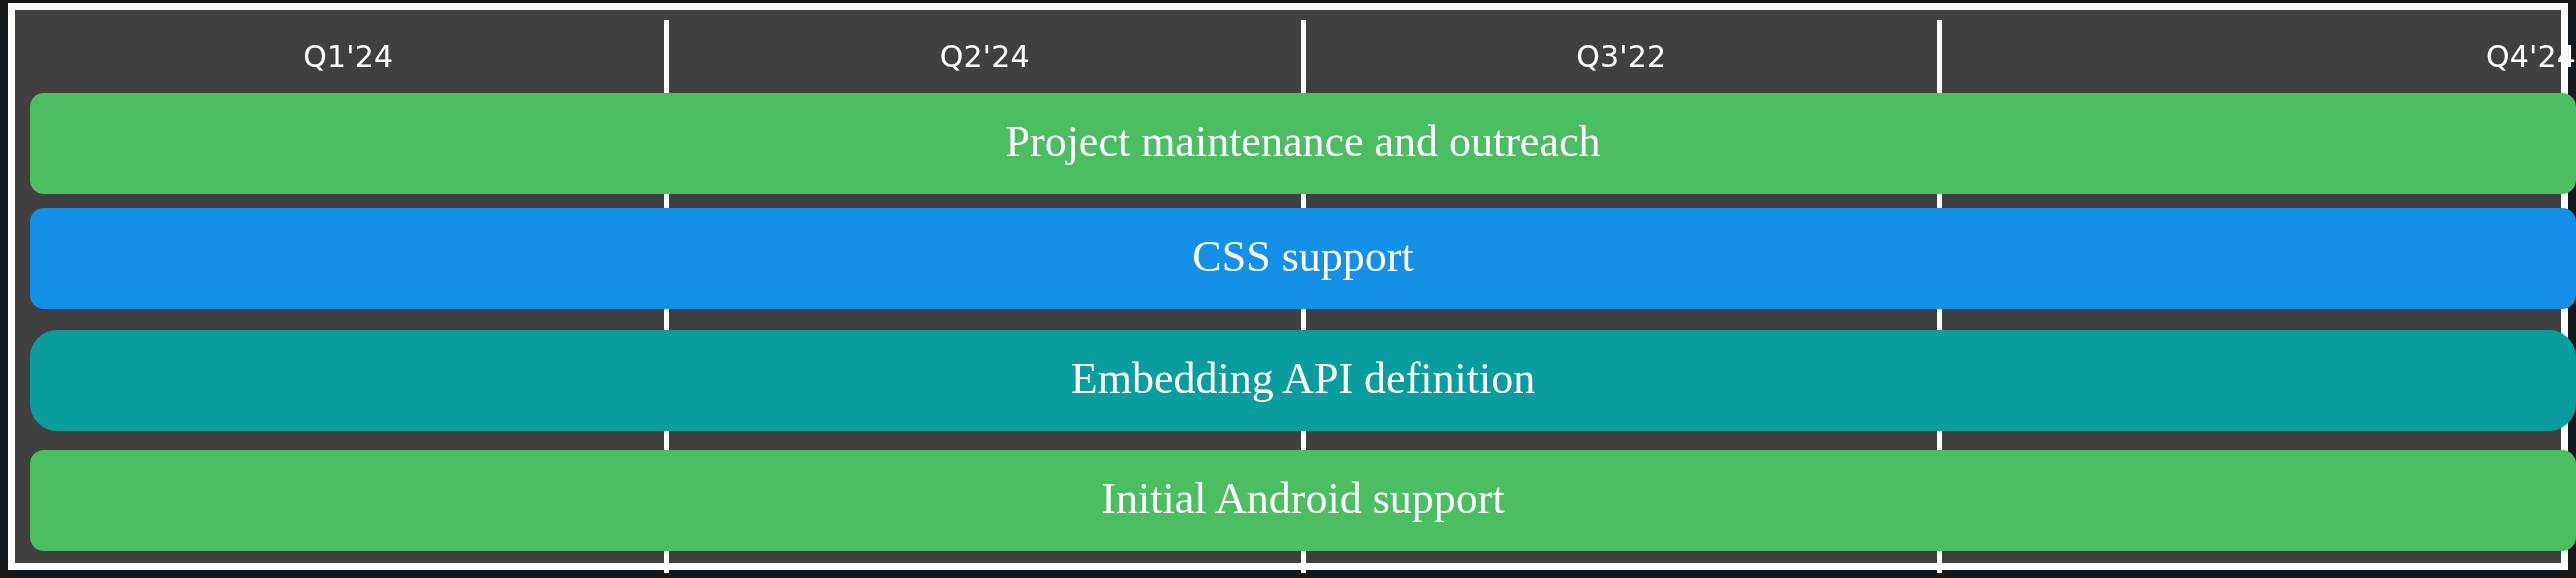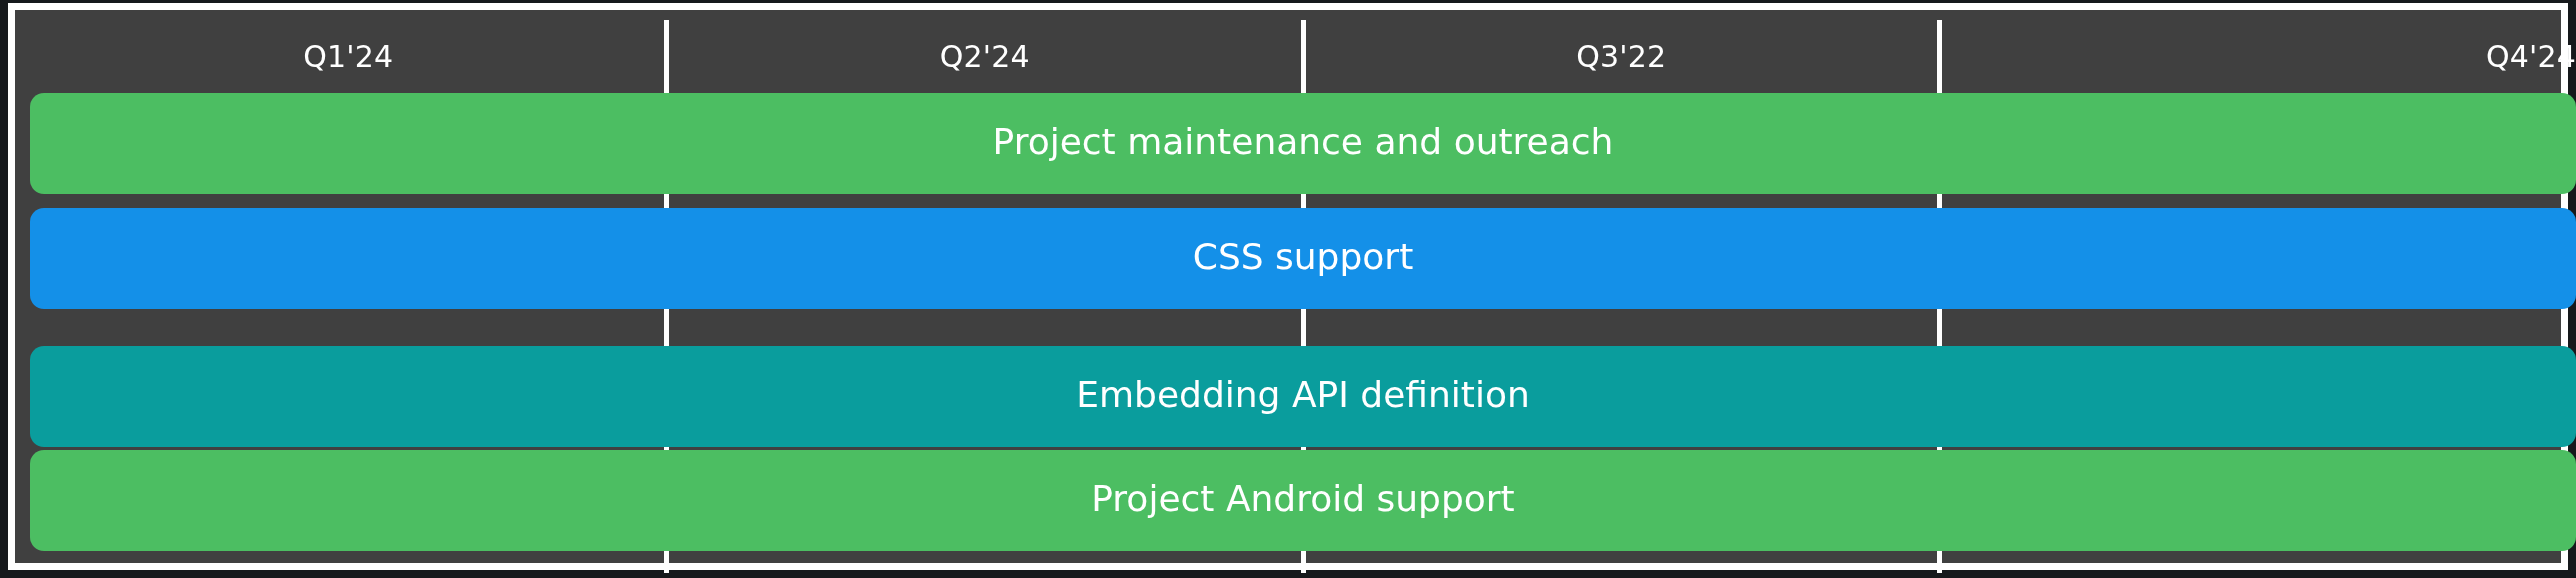--- a/index.html
+++ b/index.html
@@ -93,24 +93,25 @@
     left: 0;
     right: 0;
     border-radius: 14px;
     display: flex;
     align-items: center;
     justify-content: center;
     height: 101px;
   }
   .bar-label {
     color: #ffffff;
-    font-size: 36px;
+    font-size: 44px;
     line-height: 1;
     white-space: nowrap;
     padding-bottom: 3px;
+    font-family: Liberation Serif, serif;
   }
 </style>
 </head>
 <body>
 
 <div id="chart-root">
   <div class="frame">
     <div class="plot">
 
       <div class="gridlines" id="gridlines">
@@ -134,24 +135,24 @@
           </div>
         </div>
 
       <div class="bars" id="bars">
           <div class="bar" style="top: 73px; background: rgb(76, 190, 98);">
             <span class="bar-label">Project maintenance and outreach</span>
           </div>
           <div class="bar" style="top: 188px; background: rgb(20, 144, 232);">
             <span class="bar-label">CSS support</span>
           </div>
-          <div class="bar" style="top: 326px; background: rgb(10, 157, 157);">
+          <div class="bar" style="top: 310px; background: rgb(10, 157, 157); border-radius: 27px;">
             <span class="bar-label">Embedding API definition</span>
           </div>
           <div class="bar" style="top: 430px; background: rgb(76, 190, 98);">
-            <span class="bar-label">Project Android support</span>
+            <span class="bar-label">Initial Android support</span>
           </div>
         </div>
 
     </div>
   </div>
 </div>
 
 
 </body></html>

